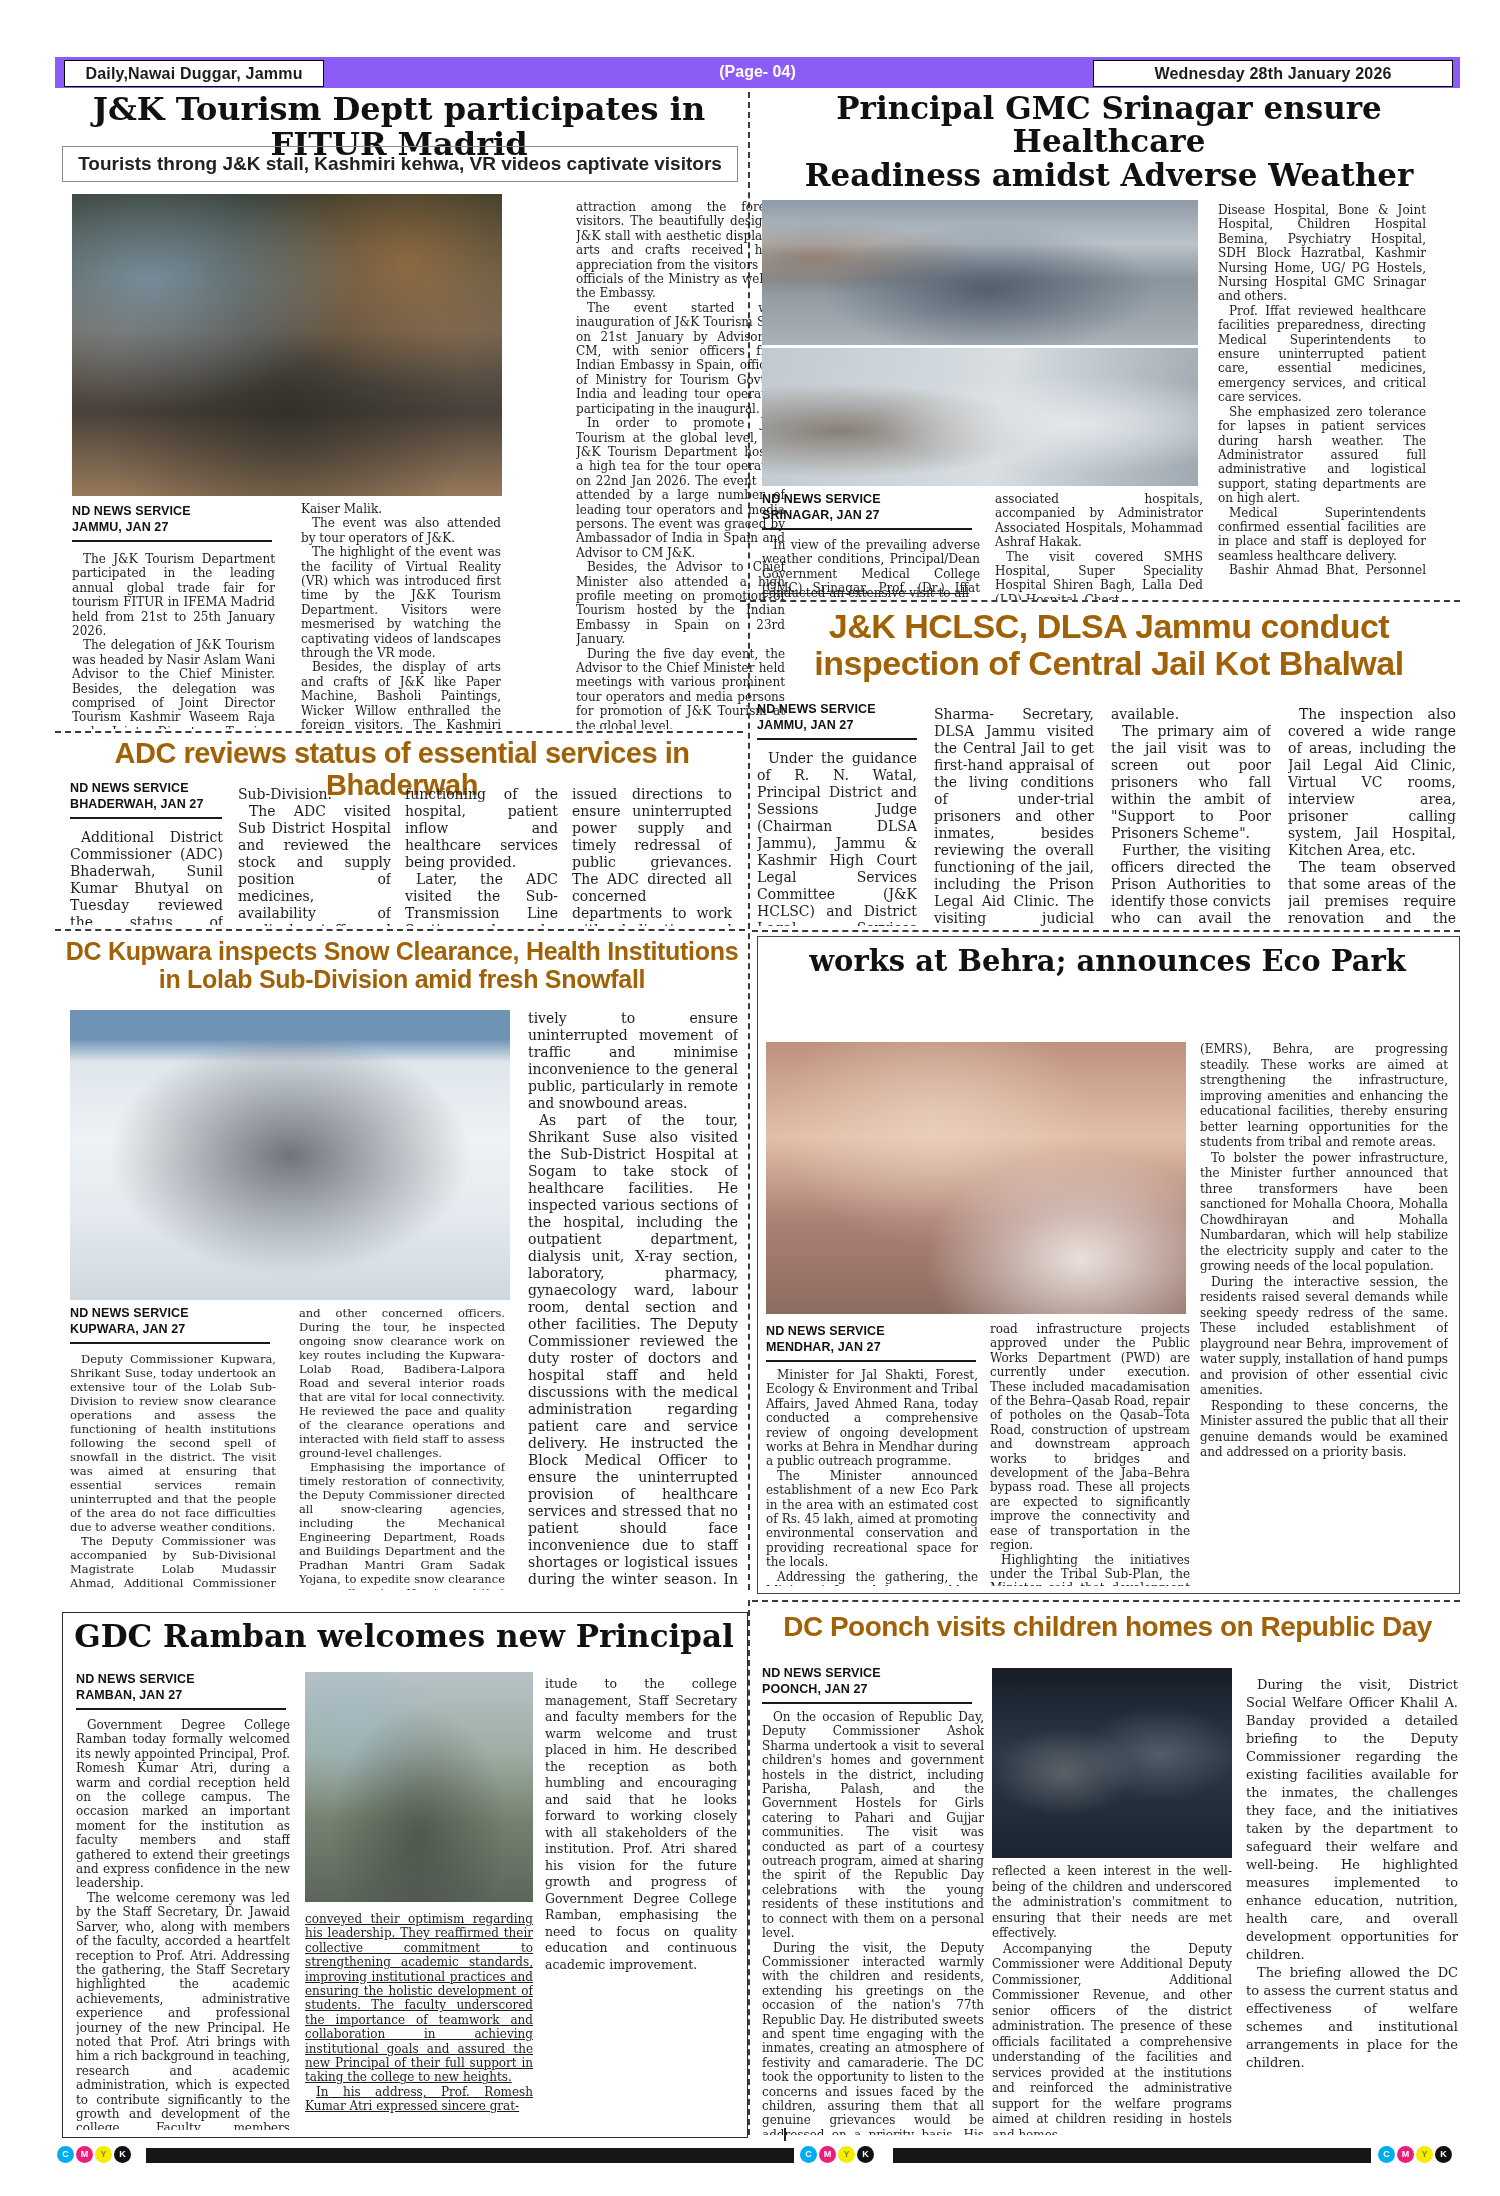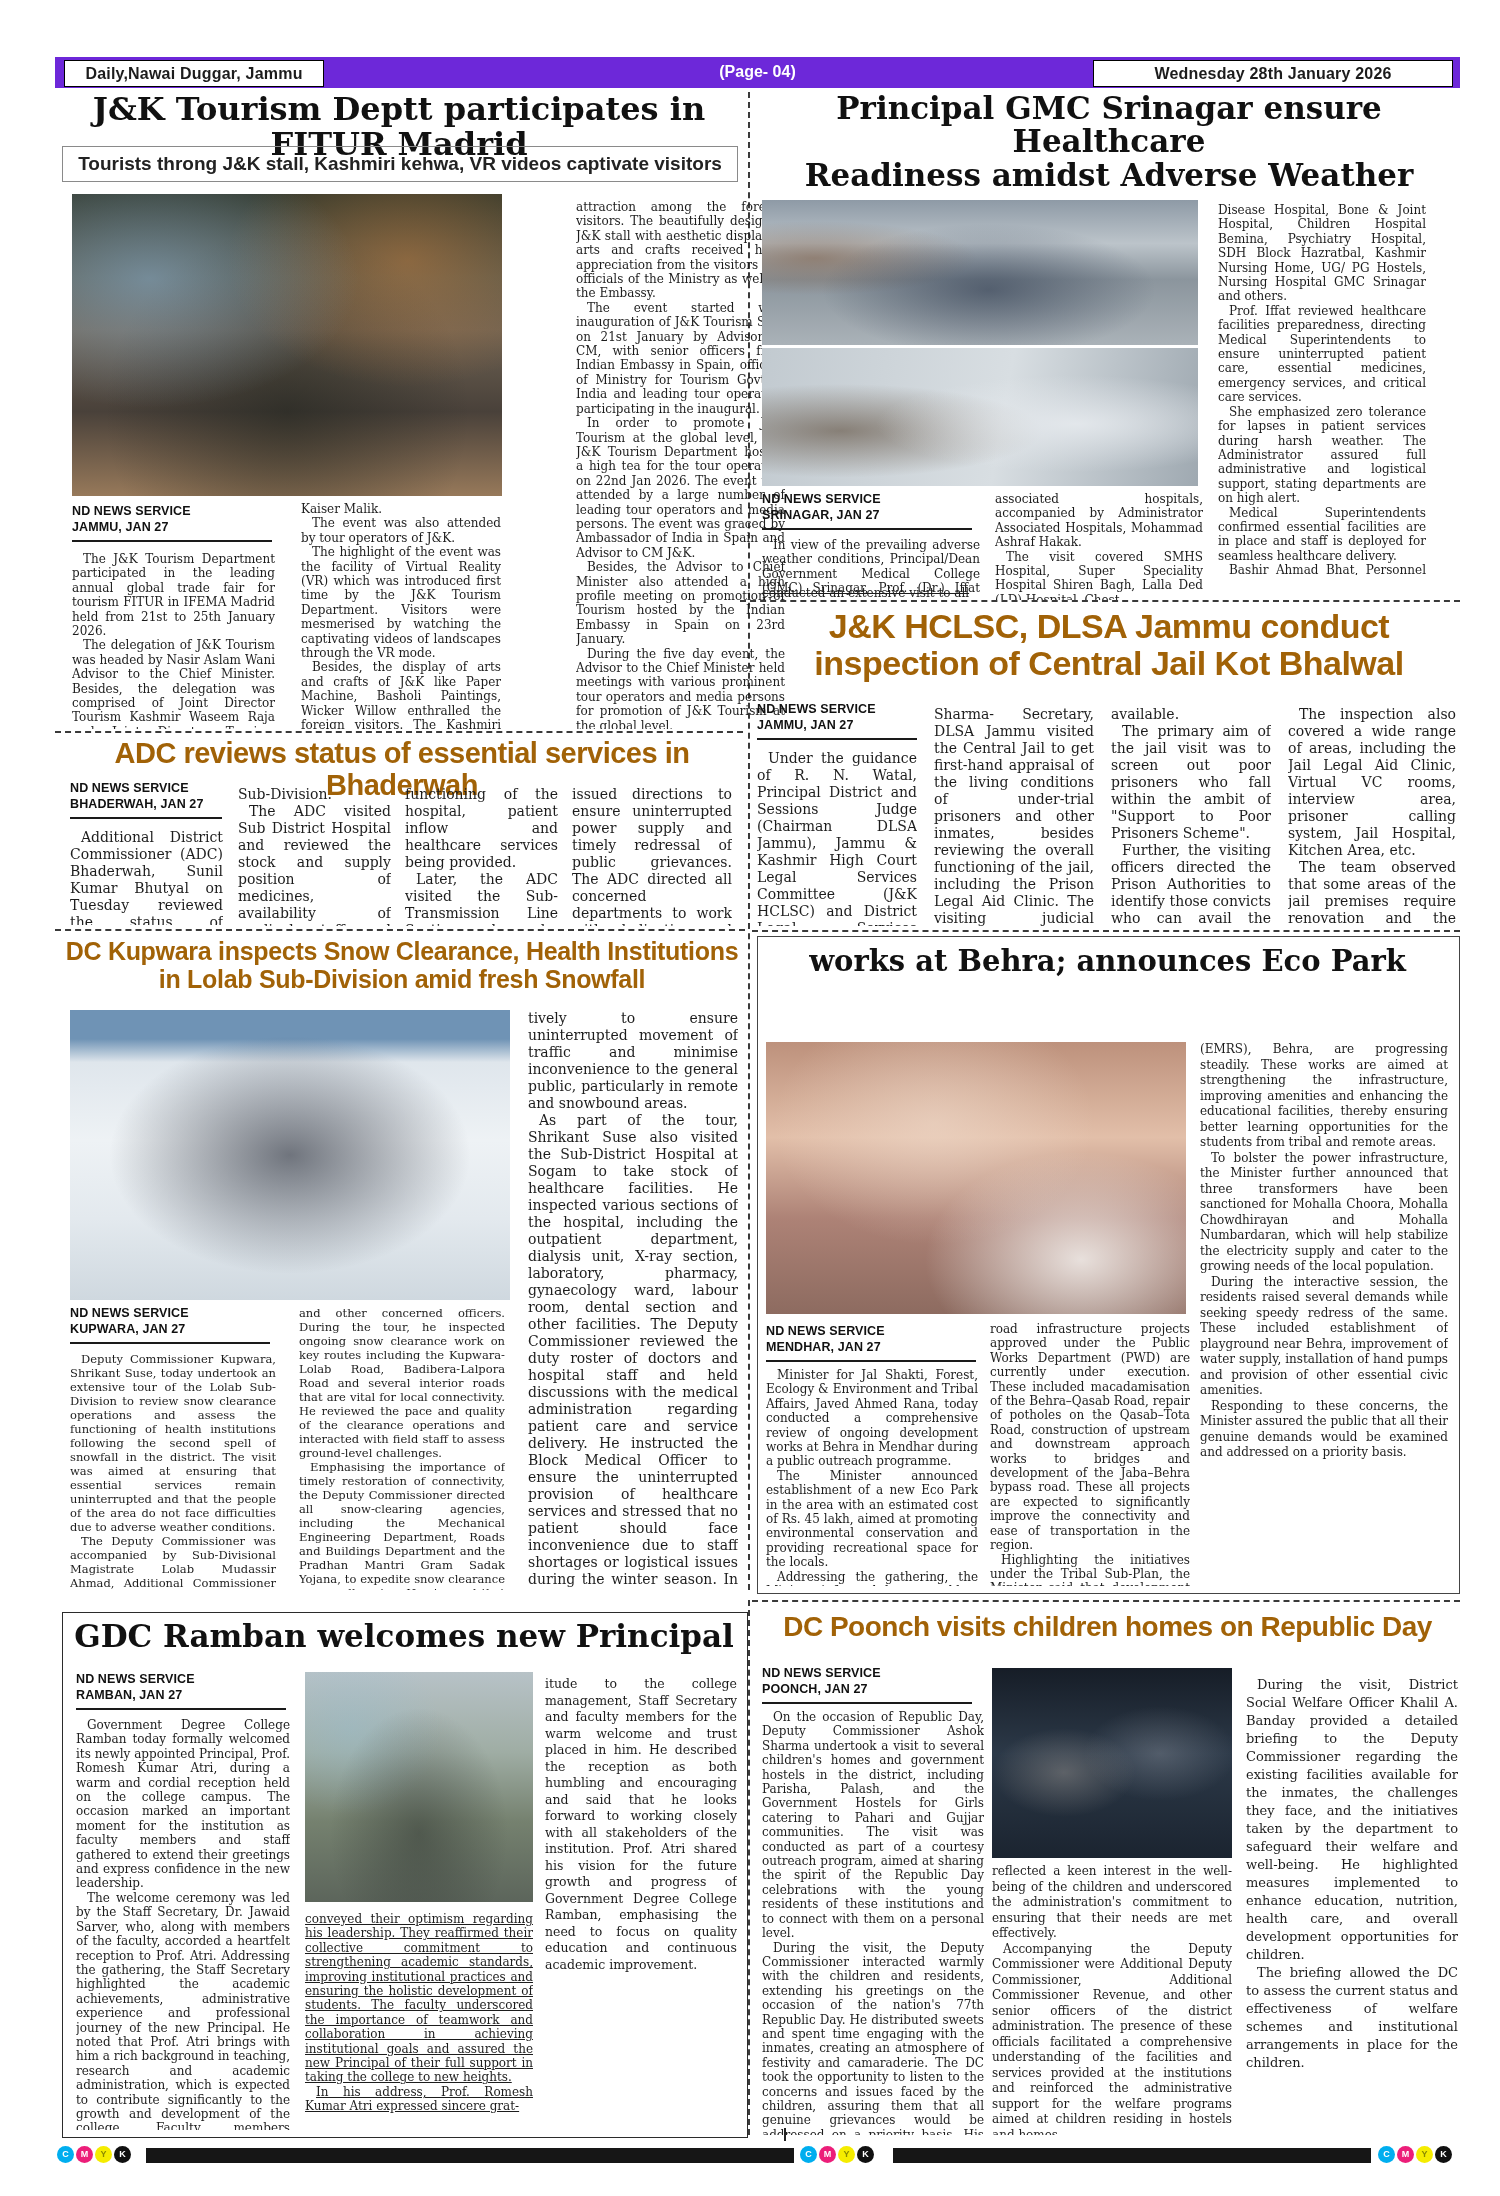--- a/index.html
+++ b/index.html
@@ -1,21 +1,21 @@
 <!DOCTYPE html>
 <html><head>
 <meta charset="utf-8">
 <style>
   html,body{margin:0;padding:0;background:#e8e8e4;}
   #page{position:relative;width:1500px;height:2196px;background:#ffffff;margin:0 auto;
         font-family:"DejaVu Serif",serif;color:#1c1c1c;overflow:hidden;}
   .abs{position:absolute;}
 
   
-  .topbar{background:#6d28d9;}
+  .topbar{background:#8b5cf6;}
   .mast-box{background:#fff;border:1px solid #000;display:flex;align-items:center;justify-content:center;
             font-family:"Liberation Sans",sans-serif;font-weight:bold;font-size:16px;letter-spacing:.2px;}
   .page-label{color:#fff;font-family:"Liberation Sans",sans-serif;font-weight:bold;font-size:16px;
               text-align:center;}
   
   .hl-serif{font-family:"DejaVu Serif",serif;font-weight:bold;text-align:center;color:#111;line-height:1.08;}
   .hl-sans{font-family:"Liberation Sans",sans-serif;font-weight:bold;text-align:center;color:#a16207;
            letter-spacing:-0.5px;line-height:1.1;}
   .subhead-box{border:1.5px solid #8a8a8a;display:flex;align-items:center;justify-content:center;
                font-family:"Liberation Sans",sans-serif;font-weight:bold;font-size:19px;color:#222;}

